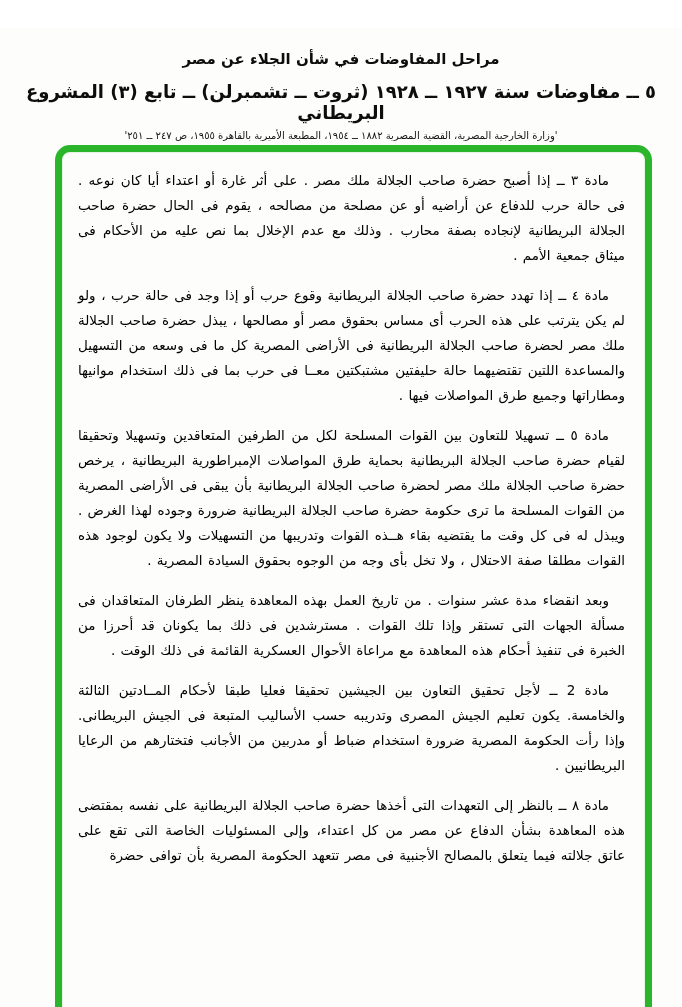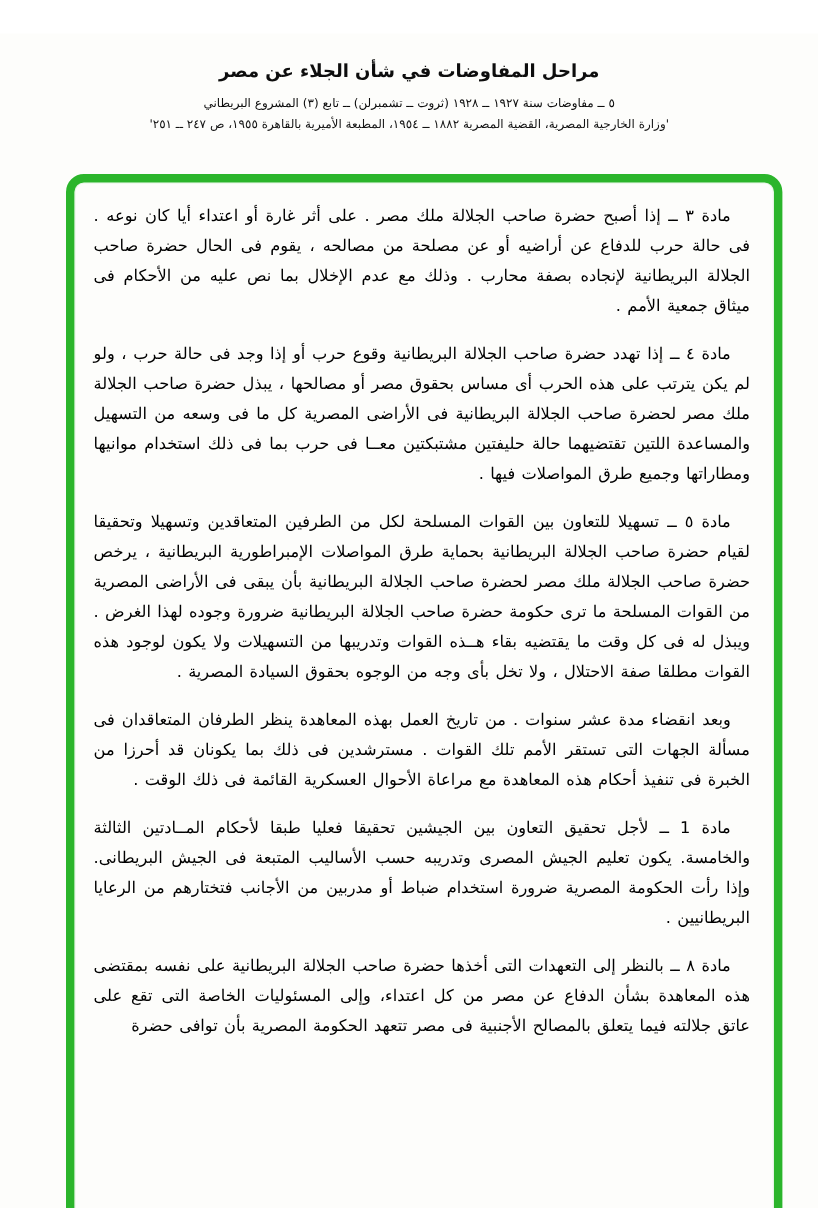--- a/index.html
+++ b/index.html
@@ -18,22 +18,22 @@
     color:#0d0d0d;
   }
   .title{
     margin-top:22px;
     font-weight:bold;
     font-size:15px;
     letter-spacing:0.2px;
   }
   .subtitle{
     margin-top:13px;
-    font-weight:normal;
-    font-size:10px;
+    font-weight:bold;
+    font-size:18px;
   }
   .source{
     margin-top:7px;
     font-weight:normal;
     font-size:10px;
     color:#141414;
   }
   .text-box{
     position:absolute;
     left:55px;top:117px;
@@ -70,19 +70,19 @@
     <div class="title">مراحل المفاوضات في شأن الجلاء عن مصر</div>
     <div class="subtitle">٥ ــ مفاوضات سنة ١٩٢٧ ــ ١٩٢٨ (ثروت ــ تشمبرلن) ــ تابع (٣) المشروع البريطاني</div>
     <div class="source">'وزارة الخارجية المصرية، القضية المصرية ١٨٨٢ ــ ١٩٥٤، المطبعة الأميرية بالقاهرة ١٩٥٥، ص ٢٤٧ ــ ٢٥١'</div>
   </div>
 
   <div class="text-box" style="border-color: rgb(43, 181, 43);">
     <div class="text-content">
       <p>مادة ٣ ــ إذا أصبح حضرة صاحب الجلالة ملك مصر . على أثر غارة أو اعتداء أيا كان نوعه . فى حالة حرب للدفاع عن أراضيه أو عن مصلحة من مصالحه ، يقوم فى الحال حضرة صاحب الجلالة البريطانية لإنجاده بصفة محارب . وذلك مع عدم الإخلال بما نص عليه من الأحكام فى ميثاق جمعية الأمم .</p>
       <p>مادة ٤ ــ إذا تهدد حضرة صاحب الجلالة البريطانية وقوع حرب أو إذا وجد فى حالة حرب ، ولو لم يكن يترتب على هذه الحرب أى مساس بحقوق مصر أو مصالحها ، يبذل حضرة صاحب الجلالة ملك مصر لحضرة صاحب الجلالة البريطانية فى الأراضى المصرية كل ما فى وسعه من التسهيل والمساعدة اللتين تقتضيهما حالة حليفتين مشتبكتين معــا فى حرب بما فى ذلك استخدام موانيها ومطاراتها وجميع طرق المواصلات فيها .</p>
       <p>مادة ٥ ــ تسهيلا للتعاون بين القوات المسلحة لكل من الطرفين المتعاقدين وتسهيلا وتحقيقا لقيام حضرة صاحب الجلالة البريطانية بحماية طرق المواصلات الإمبراطورية البريطانية ، يرخص حضرة صاحب الجلالة ملك مصر لحضرة صاحب الجلالة البريطانية بأن يبقى فى الأراضى المصرية من القوات المسلحة ما ترى حكومة حضرة صاحب الجلالة البريطانية ضرورة وجوده لهذا الغرض . ويبذل له فى كل وقت ما يقتضيه بقاء هــذه القوات وتدريبها من التسهيلات ولا يكون لوجود هذه القوات مطلقا صفة الاحتلال ، ولا تخل بأى وجه من الوجوه بحقوق السيادة المصرية .</p>
-      <p>وبعد انقضاء مدة عشر سنوات . من تاريخ العمل بهذه المعاهدة ينظر الطرفان المتعاقدان فى مسألة الجهات التى تستقر الأمم تلك القوات . مسترشدين فى ذلك بما يكونان قد أحرزا من الخبرة فى تنفيذ أحكام هذه المعاهدة مع مراعاة الأحوال العسكرية القائمة فى ذلك الوقت .</p>
-      <p>مادة 1 ــ لأجل تحقيق التعاون بين الجيشين تحقيقا فعليا طبقا لأحكام المــادتين الثالثة والخامسة. يكون تعليم الجيش المصرى وتدريبه حسب الأساليب المتبعة فى الجيش البريطانى. وإذا رأت الحكومة المصرية ضرورة استخدام ضباط أو مدربين من الأجانب فتختارهم من الرعايا البريطانيين .</p>
+      <p>وبعد انقضاء مدة عشر سنوات . من تاريخ العمل بهذه المعاهدة ينظر الطرفان المتعاقدان فى مسألة الجهات التى تستقر وإذا تلك القوات . مسترشدين فى ذلك بما يكونان قد أحرزا من الخبرة فى تنفيذ أحكام هذه المعاهدة مع مراعاة الأحوال العسكرية القائمة فى ذلك الوقت .</p>
+      <p>مادة 2 ــ لأجل تحقيق التعاون بين الجيشين تحقيقا فعليا طبقا لأحكام المــادتين الثالثة والخامسة. يكون تعليم الجيش المصرى وتدريبه حسب الأساليب المتبعة فى الجيش البريطانى. وإذا رأت الحكومة المصرية ضرورة استخدام ضباط أو مدربين من الأجانب فتختارهم من الرعايا البريطانيين .</p>
       <p>مادة ٨ ــ بالنظر إلى التعهدات التى أخذها حضرة صاحب الجلالة البريطانية على نفسه بمقتضى هذه المعاهدة بشأن الدفاع عن مصر من كل اعتداء، وإلى المسئوليات الخاصة التى تقع على عاتق جلالته فيما يتعلق بالمصالح الأجنبية فى مصر تتعهد الحكومة المصرية بأن توافى حضرة</p>
     </div>
   </div>
 
 </div>
 
 </body></html>

